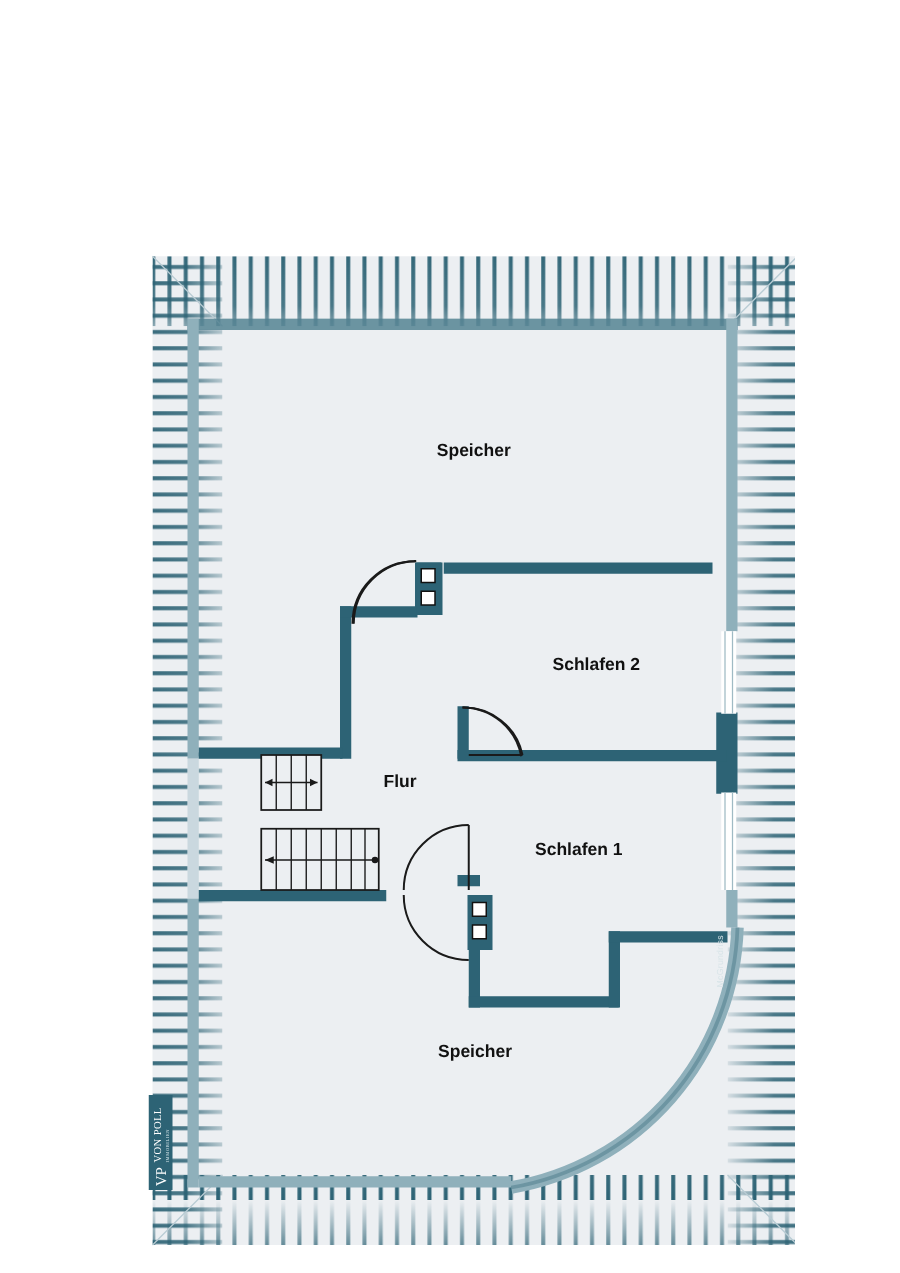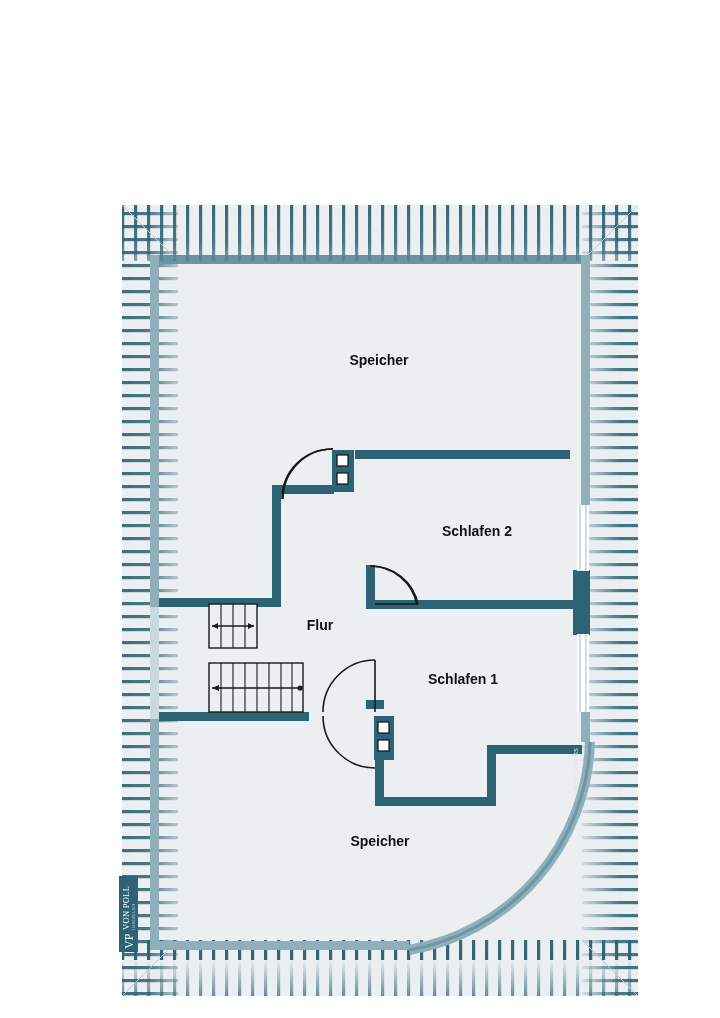--- a/index.html
+++ b/index.html
@@ -4,21 +4,21 @@
 <style>
   * { box-sizing: border-box; }
   html, body {
     margin: 0; padding: 0;
     background: #ffffff;
     width: 720px; height: 1018px;
     font-family: "Liberation Sans", sans-serif;
   }
   #page {
     position: relative;
-    width: 720px; height: 1018px;
+    width: 636px; height: 1018px;
     background: #ffffff;
     overflow: hidden;
   }
   #plan-svg { position: absolute; left: 0; top: 0; }
   .roomlabel {
     font-family: "Liberation Sans", sans-serif;
     font-size: 14px;
     font-weight: bold;
     fill: #111111;
     text-anchor: middle;

